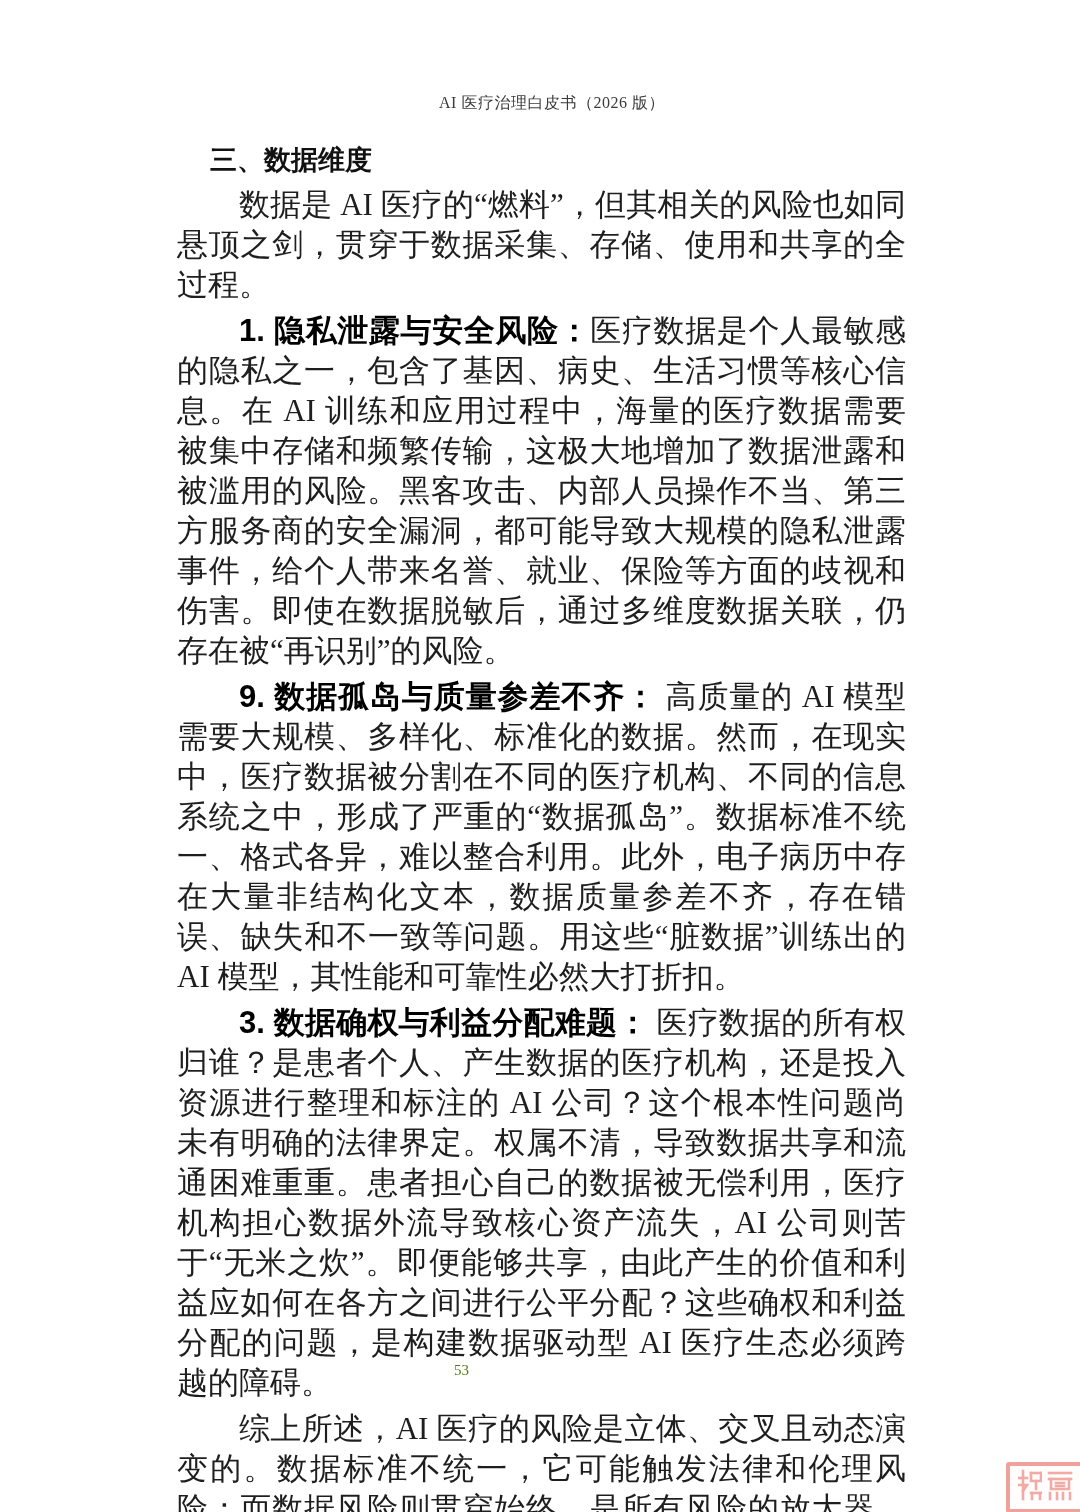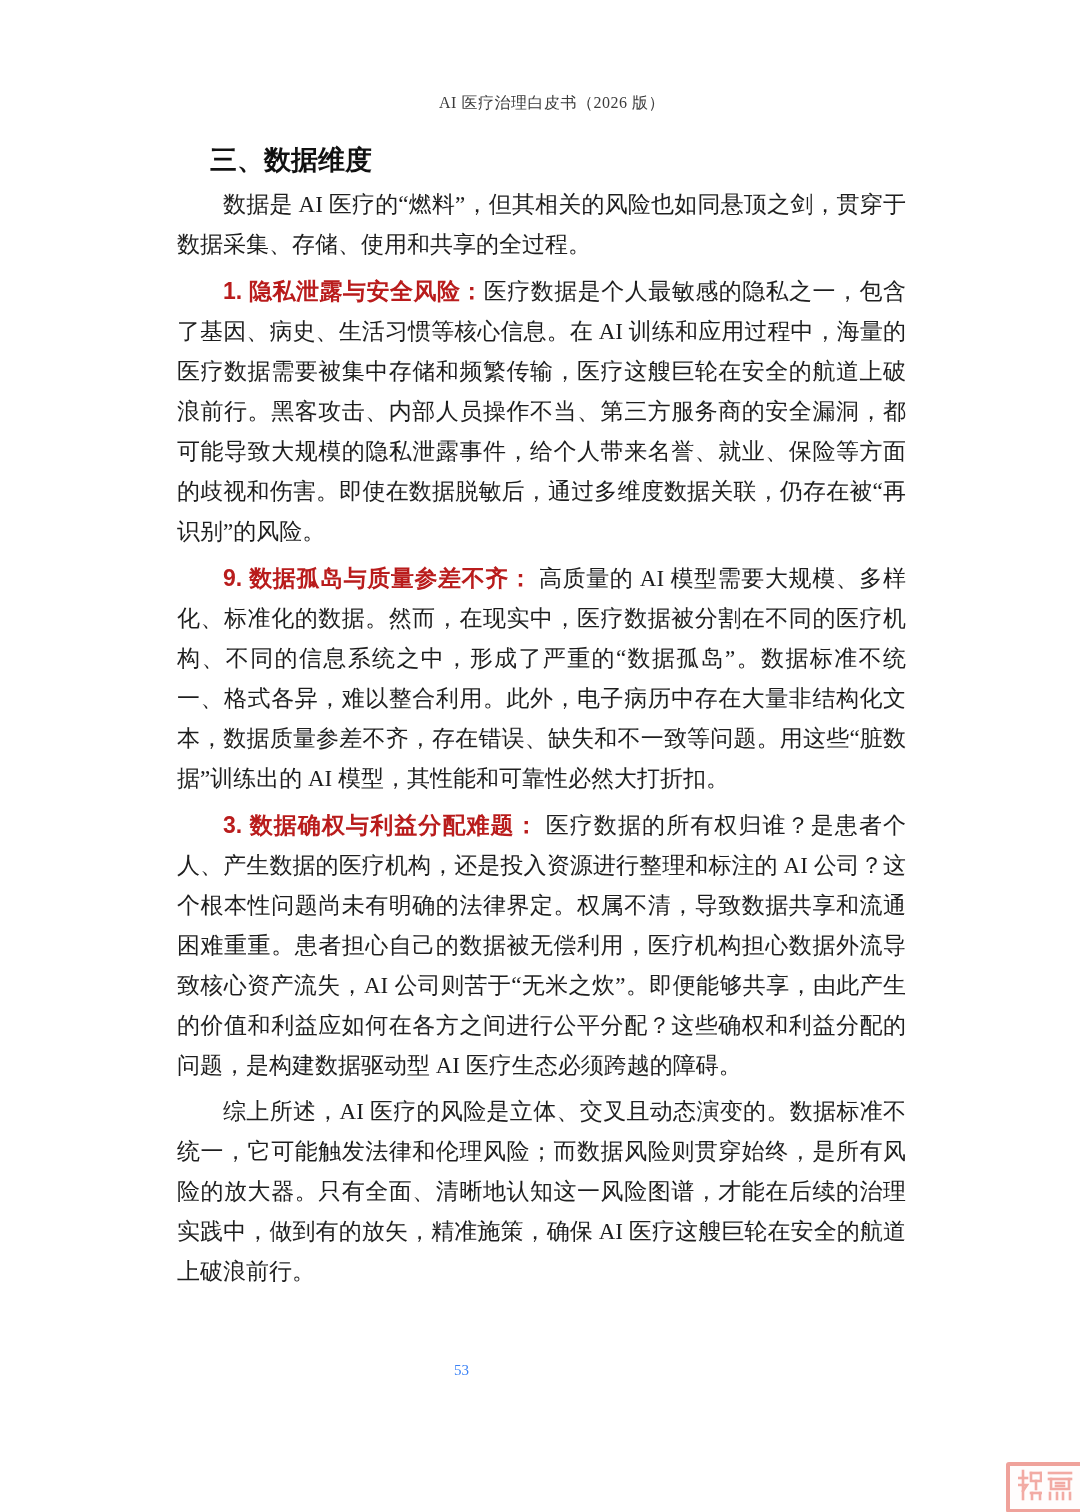--- a/index.html
+++ b/index.html
@@ -41,43 +41,43 @@
     margin: 0 0 9px 0;
     padding-left: 33px;
     font-family: Liberation Sans, sans-serif;
     font-weight: 700;
     font-size: 27px;
     line-height: 32px;
     color: #111111;
   }
   .body-para {
     margin: 0 0 6px 0;
-    font-size: 23px;
+    font-size: 31px;
     line-height: 40px;
     text-align: justify;
     text-indent: 2em;
     color: #1e1e1e;
     word-break: break-all;
   }
   .body-para:last-child {
     margin-bottom: 0;
   }
   .lead {
     font-family: "Liberation Sans", sans-serif;
     font-weight: 700;
-    color: #b91c1c;
+    color: #000000;
   }
   .page-number {
     position: absolute;
     top: 1362px;
     left: 0;
     width: 923px;
     text-align: center;
     font-size: 15px;
-    color: #3b82f6;
+    color: #4d7c0f;
   }
   .stamp {
     position: absolute;
     left: 1006px;
     top: 1462px;
     width: 70px;
     height: 43px;
     border: 4px solid #efa29b;
     border-radius: 3px;
     box-sizing: content-box;
@@ -98,21 +98,21 @@
 <div class="page">
 
   <div class="header">AI 医疗治理白皮书（2026 版）</div>
 
   <div class="content">
 
     <h2 class="section-title">三、数据维度</h2>
 
     <p class="body-para"><span>数据是 AI 医疗的“燃料”，但其相关的风险也如同悬顶之剑，贯穿于数据采集、存储、使用和共享的全过程。</span></p>
 
-    <p class="body-para"><span class="lead">1. 隐私泄露与安全风险：</span><span>医疗数据是个人最敏感的隐私之一，包含了基因、病史、生活习惯等核心信息。在 AI 训练和应用过程中，海量的医疗数据需要被集中存储和频繁传输，医疗这艘巨轮在安全的航道上破浪前行。黑客攻击、内部人员操作不当、第三方服务商的安全漏洞，都可能导致大规模的隐私泄露事件，给个人带来名誉、就业、保险等方面的歧视和伤害。即使在数据脱敏后，通过多维度数据关联，仍存在被“再识别”的风险。</span></p>
+    <p class="body-para"><span class="lead">1. 隐私泄露与安全风险：</span><span>医疗数据是个人最敏感的隐私之一，包含了基因、病史、生活习惯等核心信息。在 AI 训练和应用过程中，海量的医疗数据需要被集中存储和频繁传输，这极大地增加了数据泄露和被滥用的风险。黑客攻击、内部人员操作不当、第三方服务商的安全漏洞，都可能导致大规模的隐私泄露事件，给个人带来名誉、就业、保险等方面的歧视和伤害。即使在数据脱敏后，通过多维度数据关联，仍存在被“再识别”的风险。</span></p>
 
     <p class="body-para"><span class="lead">9. 数据孤岛与质量参差不齐：</span><span> 高质量的 AI 模型需要大规模、多样化、标准化的数据。然而，在现实中，医疗数据被分割在不同的医疗机构、不同的信息系统之中，形成了严重的“数据孤岛”。数据标准不统一、格式各异，难以整合利用。此外，电子病历中存在大量非结构化文本，数据质量参差不齐，存在错误、缺失和不一致等问题。用这些“脏数据”训练出的 AI 模型，其性能和可靠性必然大打折扣。</span></p>
 
     <p class="body-para"><span class="lead">3. 数据确权与利益分配难题：</span><span> 医疗数据的所有权归谁？是患者个人、产生数据的医疗机构，还是投入资源进行整理和标注的 AI 公司？这个根本性问题尚未有明确的法律界定。权属不清，导致数据共享和流通困难重重。患者担心自己的数据被无偿利用，医疗机构担心数据外流导致核心资产流失，AI 公司则苦于“无米之炊”。即便能够共享，由此产生的价值和利益应如何在各方之间进行公平分配？这些确权和利益分配的问题，是构建数据驱动型 AI 医疗生态必须跨越的障碍。</span></p>
 
     <p class="body-para"><span>综上所述，AI 医疗的风险是立体、交叉且动态演变的。数据标准不统一，它可能触发法律和伦理风险；而数据风险则贯穿始终，是所有风险的放大器。只有全面、清晰地认知这一风险图谱，才能在后续的治理实践中，做到有的放矢，精准施策，确保 AI 医疗这艘巨轮在安全的航道上破浪前行。</span></p>
 
   </div>
 
   <div class="page-number">53</div>

